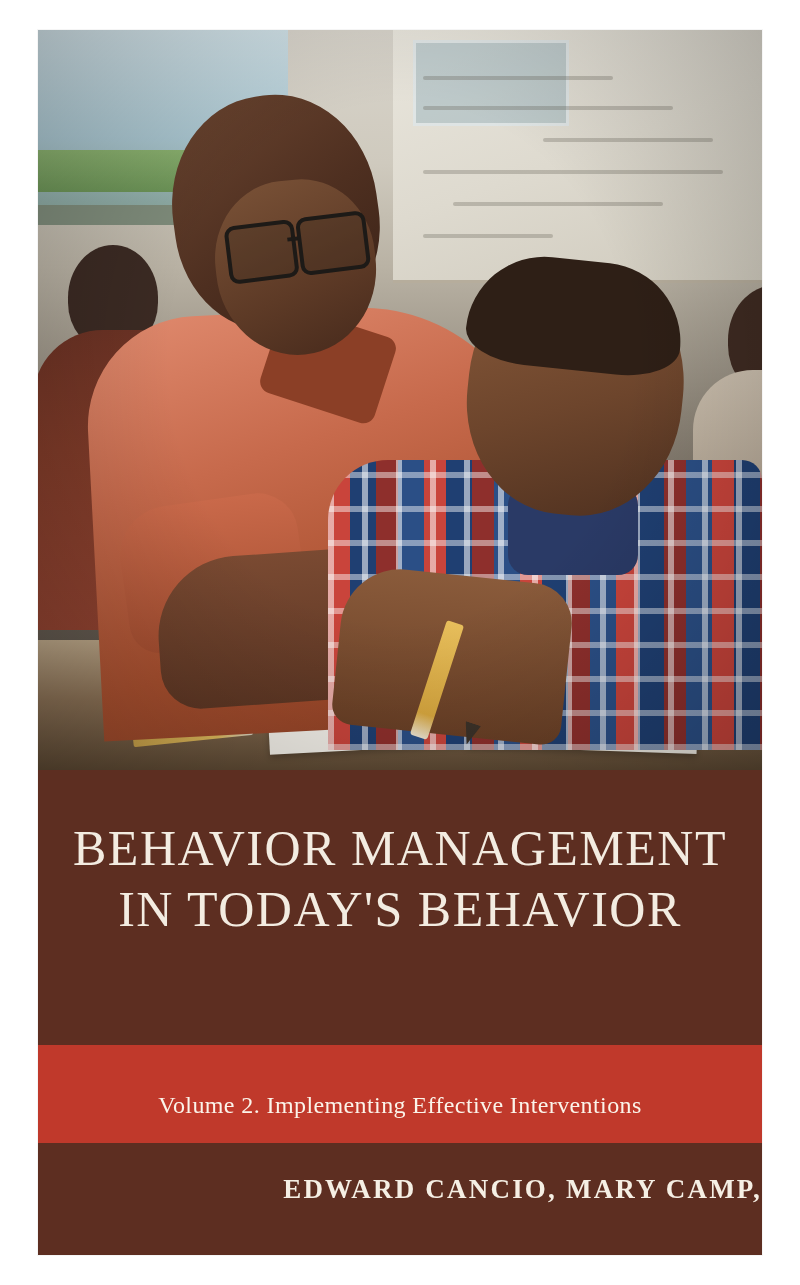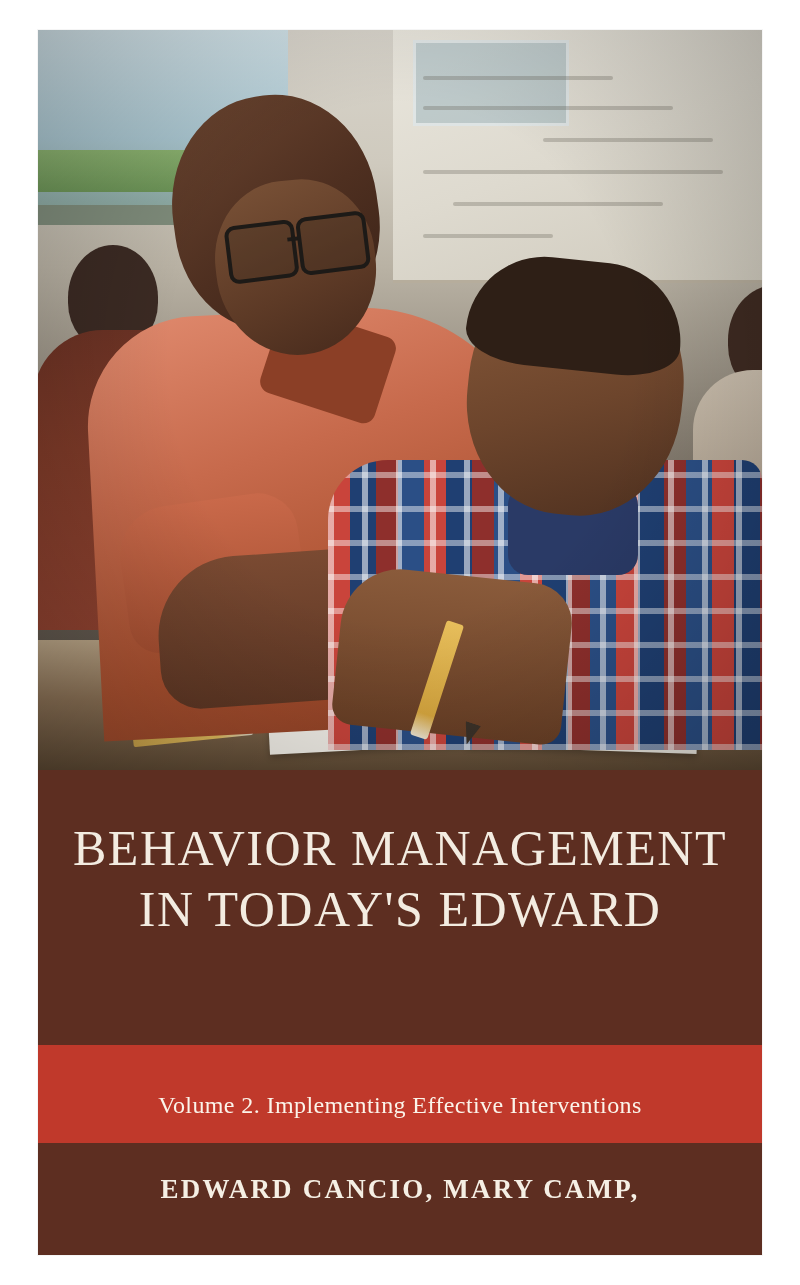--- a/index.html
+++ b/index.html
@@ -350,21 +350,21 @@
     font-style: normal;
     font-weight: 400;
     margin-top: 23px;
   }
 
   .authors {
     position: absolute;
     left: 0;
     top: 400px;
     width: 724px;
-    text-align: center;
+    text-align: right;
     color: #f5efe4;
     font-family: "Liberation Serif", serif;
     font-size: 27px;
     letter-spacing: 2.2px;
     line-height: 1.45;
     font-weight: 700;
   }
   .authors .small-and {
     font-size: 21px;
     letter-spacing: 1px;
@@ -427,21 +427,21 @@
       <div class="pencil"></div>
       <div class="pencil-tip"></div>
 
       <div class="photo-vignette"></div>
     </div>
 
     <div class="title-block">
 
       <div class="title-text">
         <span class="title-line">BEHAVIOR MANAGEMENT</span>
-        <span class="title-line">IN TODAY'S EDWARD</span>
+        <span class="title-line">IN TODAY'S BEHAVIOR</span>
       </div>
 
       <div class="subtitle-band">
         <span class="subtitle-text">Volume 2. Implementing Effective Interventions</span>
       </div>
 
       <div class="authors">
         <span class="author-line">EDWARD CANCIO, MARY CAMP,</span>
       </div>
 

